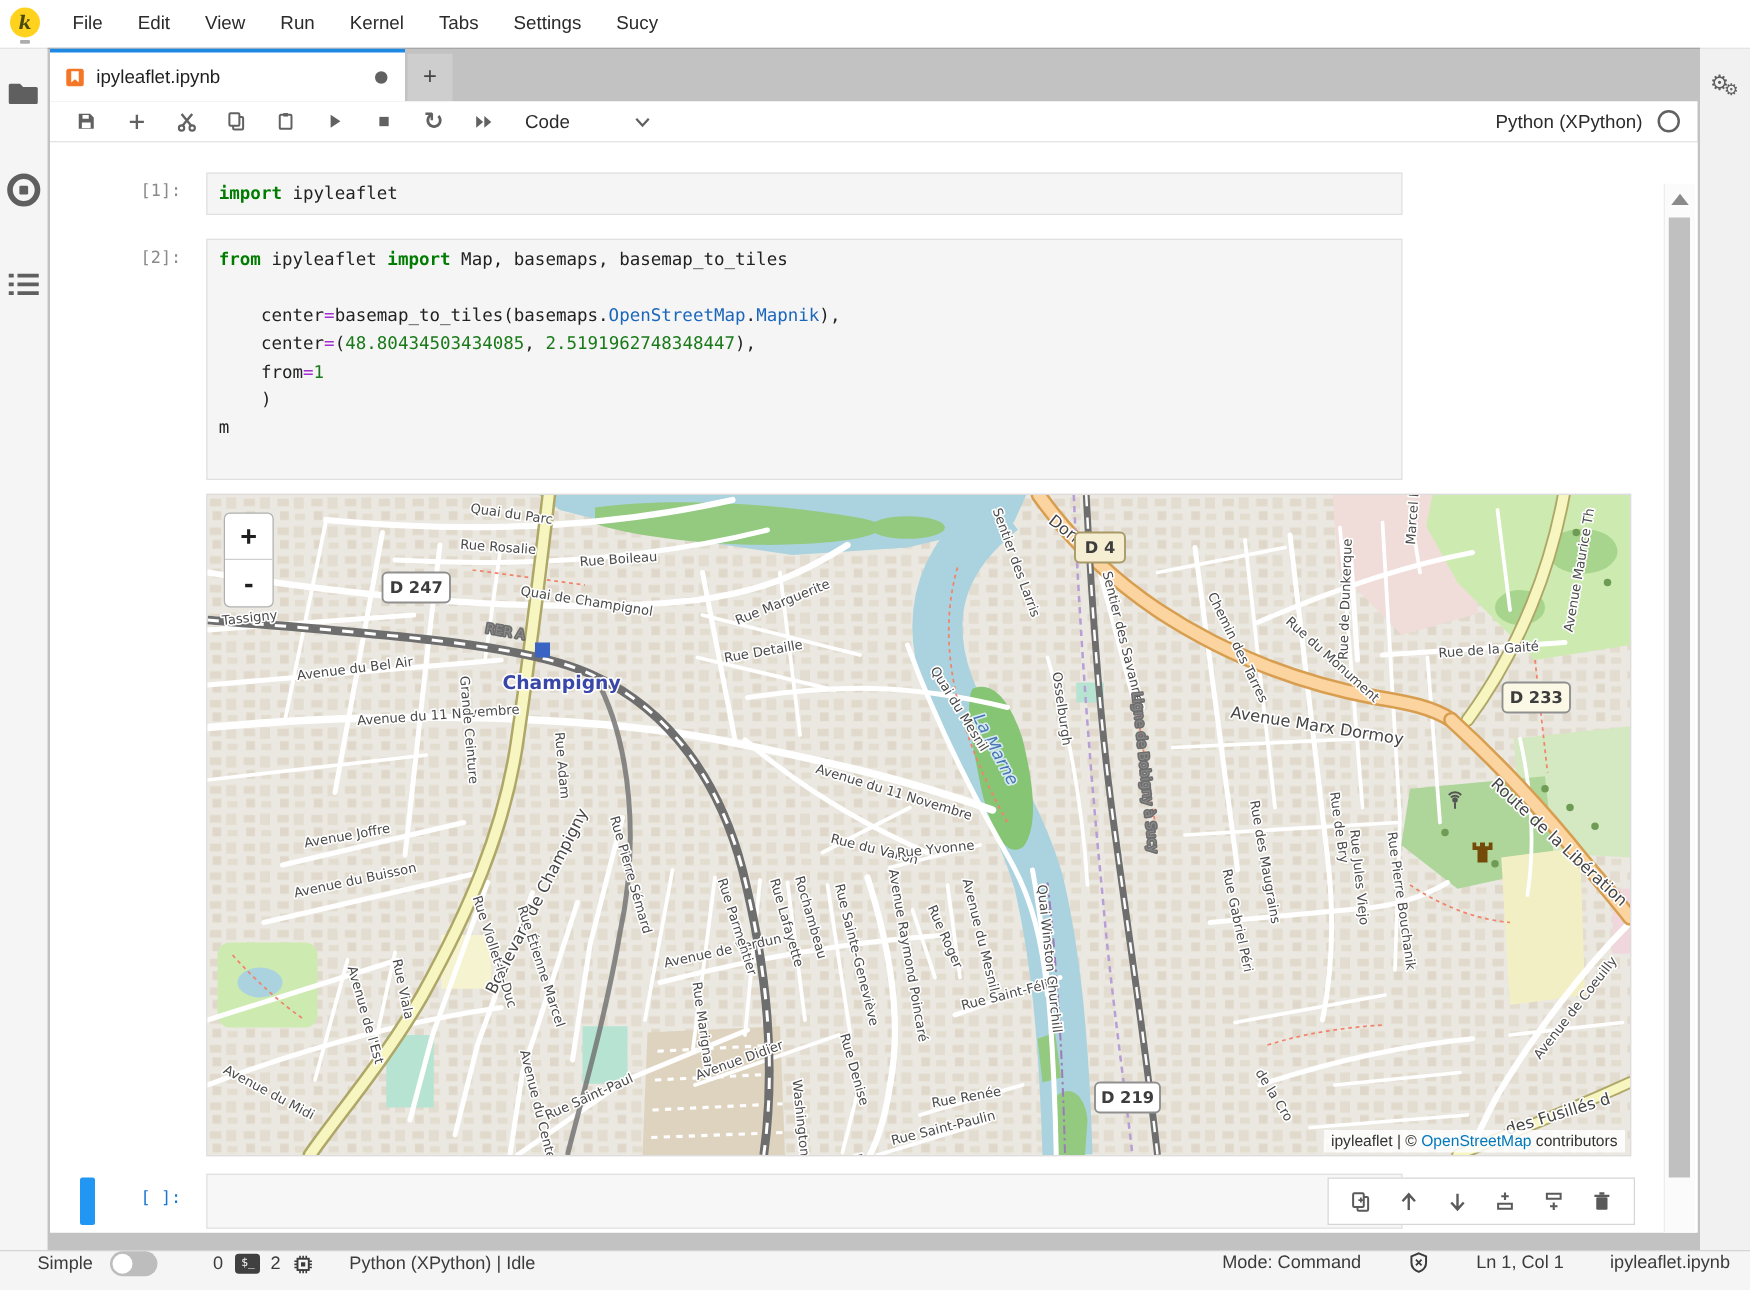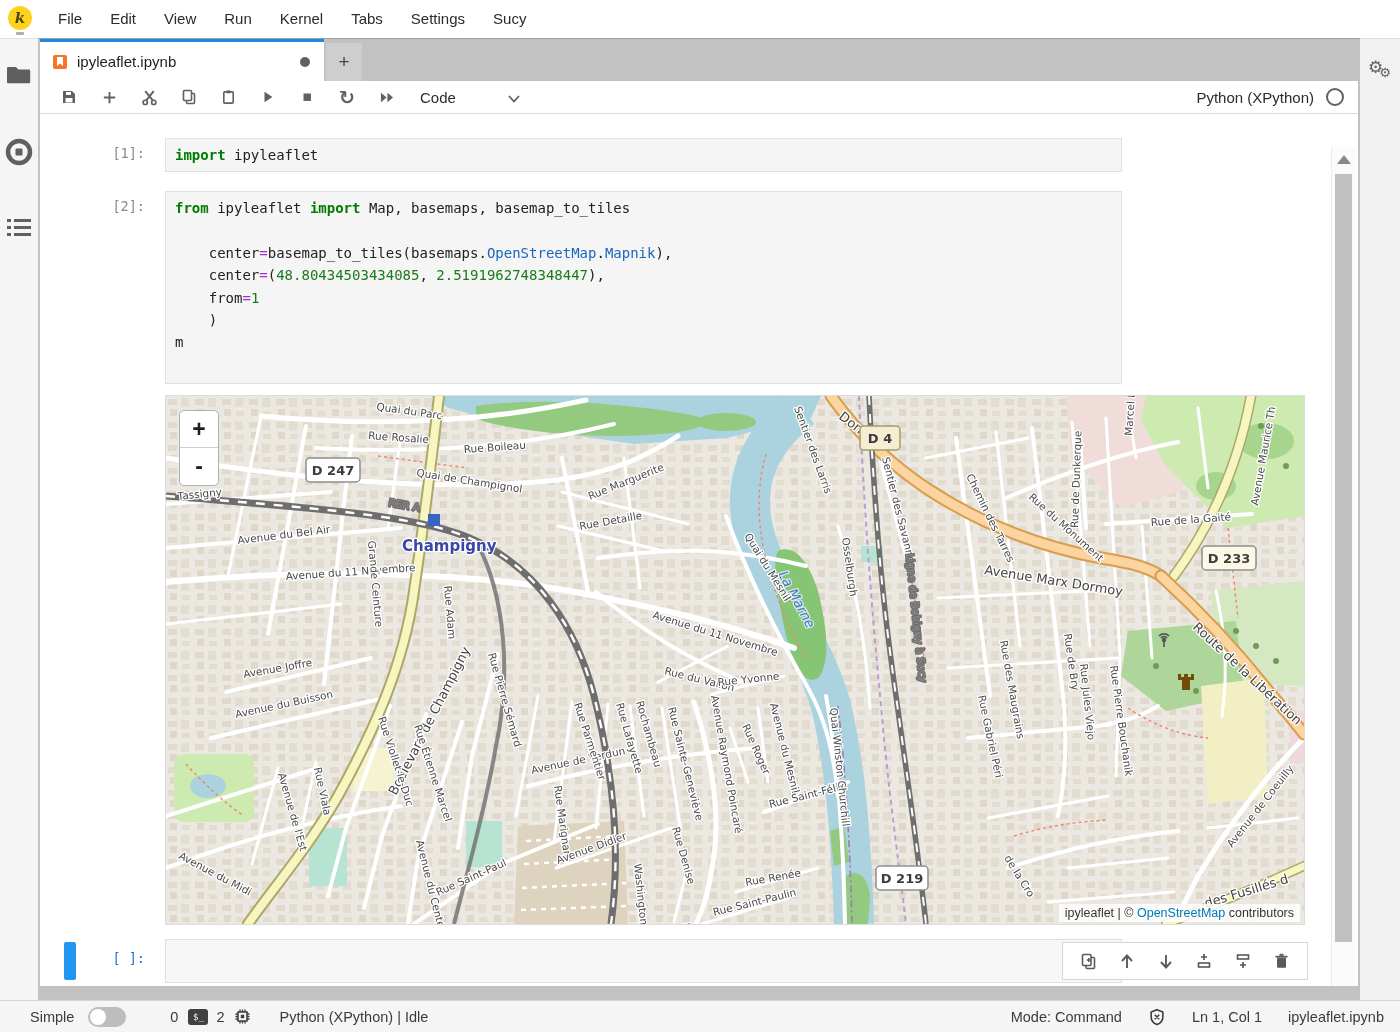--- a/index.html
+++ b/index.html
@@ -108,28 +108,28 @@
   #sb-thumb{position:absolute;left:3px;top:27px;width:17px;height:768px;background:#c0c0c0;}
 
   
   #rightstrip{position:absolute;left:1360px;top:38px;width:40px;height:962px;background:#f1f1f1;
               border-top:1px solid #e0e0e0;box-sizing:border-box;}
   #gears{position:absolute;left:8px;top:18px;color:#5f5f5f;}
   #gears .g1{font-size:17px;} #gears .g2{font-size:13px;position:relative;left:-4px;top:4px;}
 
   
   #statusbar{position:absolute;left:0;top:1000px;width:1400px;height:32px;background:#f5f5f5;
-             border-top:1px solid #d4d4d4;box-sizing:border-box;display:flex;align-items:center;
+             border-top:1px solid #d4d4d4;box-sizing:border-box;display:flex;align-items:flex-start;
              font-size:14.5px;color:#3b3b3b;}
   #sb-left{display:flex;align-items:center;margin-left:30px;}
   #toggle{width:38px;height:20px;background:#bdbdbd;border-radius:10px;margin-left:14px;position:relative;}
   #toggle .knob{position:absolute;left:2px;top:2px;width:16px;height:16px;border-radius:50%;background:#fff;}
   #term-badge{width:20px;height:16px;background:#404040;border-radius:3px;color:#fff;
               font-size:9px;display:flex;align-items:center;justify-content:center;margin:0 8px 0 10px;}
-  #sb-right{display:flex;align-items:center;margin-left:auto;margin-right:16px;gap:26px;}
+  #sb-right{display:flex;align-items:center;margin-left:auto;margin-right:16px;gap:37px;}
   .sb-item{white-space:nowrap;}
   svg{overflow:visible;}
 </style>
 </head>
 <body>
 
 <div id="menubar">
   <div id="logo">
     <div class="bulb">k</div>
       <div class="base"></div>

